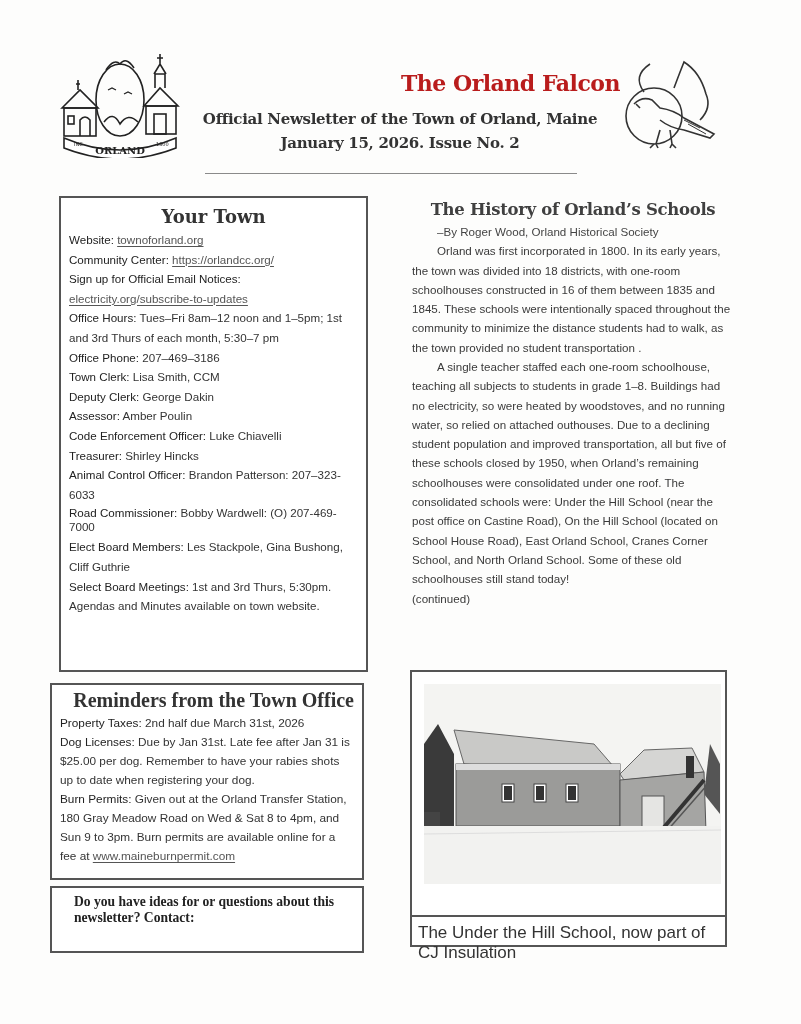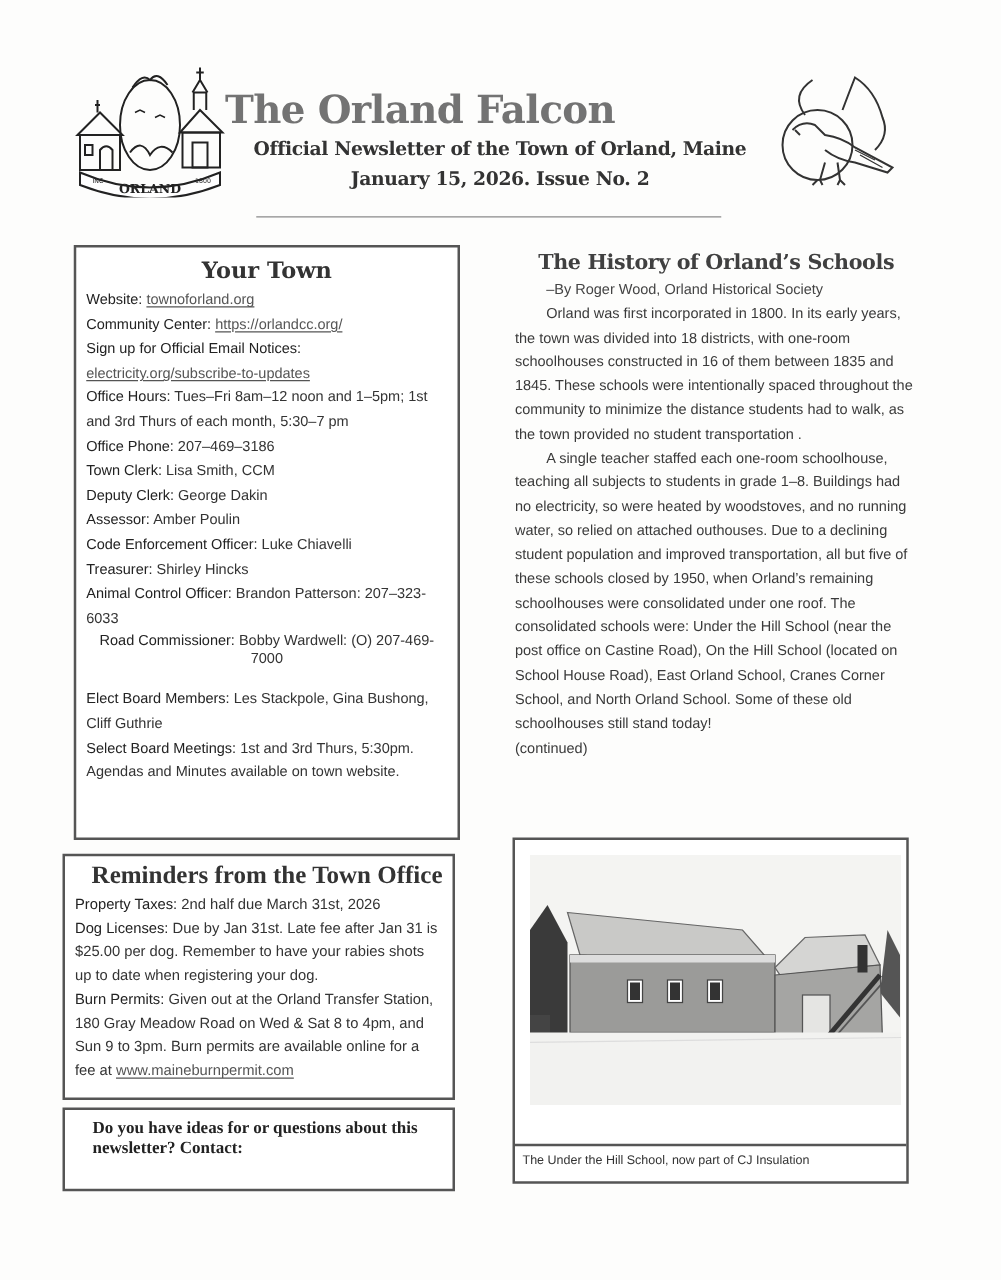--- a/index.html
+++ b/index.html
@@ -4,52 +4,52 @@
 <style>
   html, body { margin:0; padding:0; }
   body {
     width:801px; height:1024px; background:#fdfdfc; position:relative; overflow:hidden;
     color:#2a2a2a; font-family:"DejaVu Sans", sans-serif;
   }
   .abs { position:absolute; }
   
   #seal { left:58px; top:50px; width:124px; height:108px; }
   #falcon { left:614px; top:58px; width:112px; height:100px; }
-  #title { left:180px; top:70px; width:440px; text-align:left; font-family:"DejaVu Serif", serif; font-weight:bold; font-size:31px; color:#737373; letter-spacing:-0.5px; }
+  #title { left:180px; top:70px; width:440px; text-align:right; font-family:"DejaVu Serif", serif; font-weight:bold; font-size:22px; color:#b91c1c; letter-spacing:-0.5px; }
   #subtitle { left:180px; top:110px; width:440px; text-align:center; font-family:"DejaVu Serif", serif; font-weight:bold; font-size:15px; color:#333; letter-spacing:-0.3px; }
   #dateline { left:180px; top:134px; width:440px; text-align:center; font-family:"DejaVu Serif", serif; font-weight:bold; font-size:15px; color:#333; letter-spacing:-0.3px; }
   #rule { left:205px; top:173px; width:372px; height:0; border-top:1px solid #8a8a8a; }
 
   
   .box { border:2px solid #555; background:#fff; box-sizing:border-box; }
   #your-town { left:59px; top:196px; width:309px; height:476px; padding:4px 8px 0 8px; }
   #reminders { left:50px; top:683px; width:314px; height:197px; padding:4px 8px 0 8px; }
   #contact { left:50px; top:886px; width:314px; height:67px; padding:6px 8px 0 8px; }
 
   .box-title { font-family:"DejaVu Serif", serif; font-weight:bold; font-size:18px; text-align:center; color:#333; margin:4px 0 3px 0; }
   #reminders .box-title { font-family:"Liberation Serif", serif; font-size:20px; margin:0 0 2px 0;text-align:right; }
   .entry { font-family:"Liberation Sans", sans-serif; font-size:11.6px; line-height:19.6px; color:#333; }
   .entry b { font-weight:normal; color:#222; }
-  .entry.tight { line-height:14px; margin:2px 0 15px 0;text-align:center; }
+  .entry.tight { line-height:14px; margin:2px 0 3px 0; }
   .link { color:#555; text-decoration:underline; text-underline-offset:2px; }
   #reminders .entry { line-height:19px; font-size:11.8px; }
   #contact .entry { font-family:"Liberation Serif", serif; font-weight:bold; font-size:13.6px; line-height:15.5px; color:#222;margin-left:14px; }
   #contact .link { color:#333; }
 
   
   #article { left:412px; top:200px; width:322px; }
   #article-title { font-family:"DejaVu Serif", serif; font-weight:bold; font-size:16.5px; text-align:center; color:#404040; margin-bottom:3px; letter-spacing:-0.3px; }
   #byline { font-family:"Liberation Sans", sans-serif; font-size:11.6px; color:#444; padding-left:25px; line-height:19.2px; }
   .para { font-family:"Liberation Sans", sans-serif; font-size:11.6px; line-height:19.3px; color:#3a3a3a; text-indent:25px; margin:0; }
 
   
   #photo-box { left:410px; top:670px; width:317px; height:277px; border:2px solid #555; box-sizing:border-box; background:#fff; }
   #photo { left:12px; top:12px; width:297px; height:200px; }
   #caption-divider { left:0; top:243px; width:313px; height:0; border-top:2px solid #555; }
-  #caption { left:6px; top:251px; width:305px; font-family:"Liberation Sans", sans-serif; font-size:10px; color:#333; }
+  #caption { left:6px; top:251px; width:305px; font-family:"Liberation Sans", sans-serif; font-size:17px; color:#333; }
 </style>
 </head>
 <body>
 
 <svg id="seal" class="abs" viewBox="0 0 124 108">
   <g fill="none" stroke="#222" stroke-width="1.6">
 
     <path d="M4 58 L22 40 L40 58 Z"></path>
     <rect x="6" y="58" width="32" height="28"></rect>
     <rect x="10" y="66" width="6" height="8"></rect>

